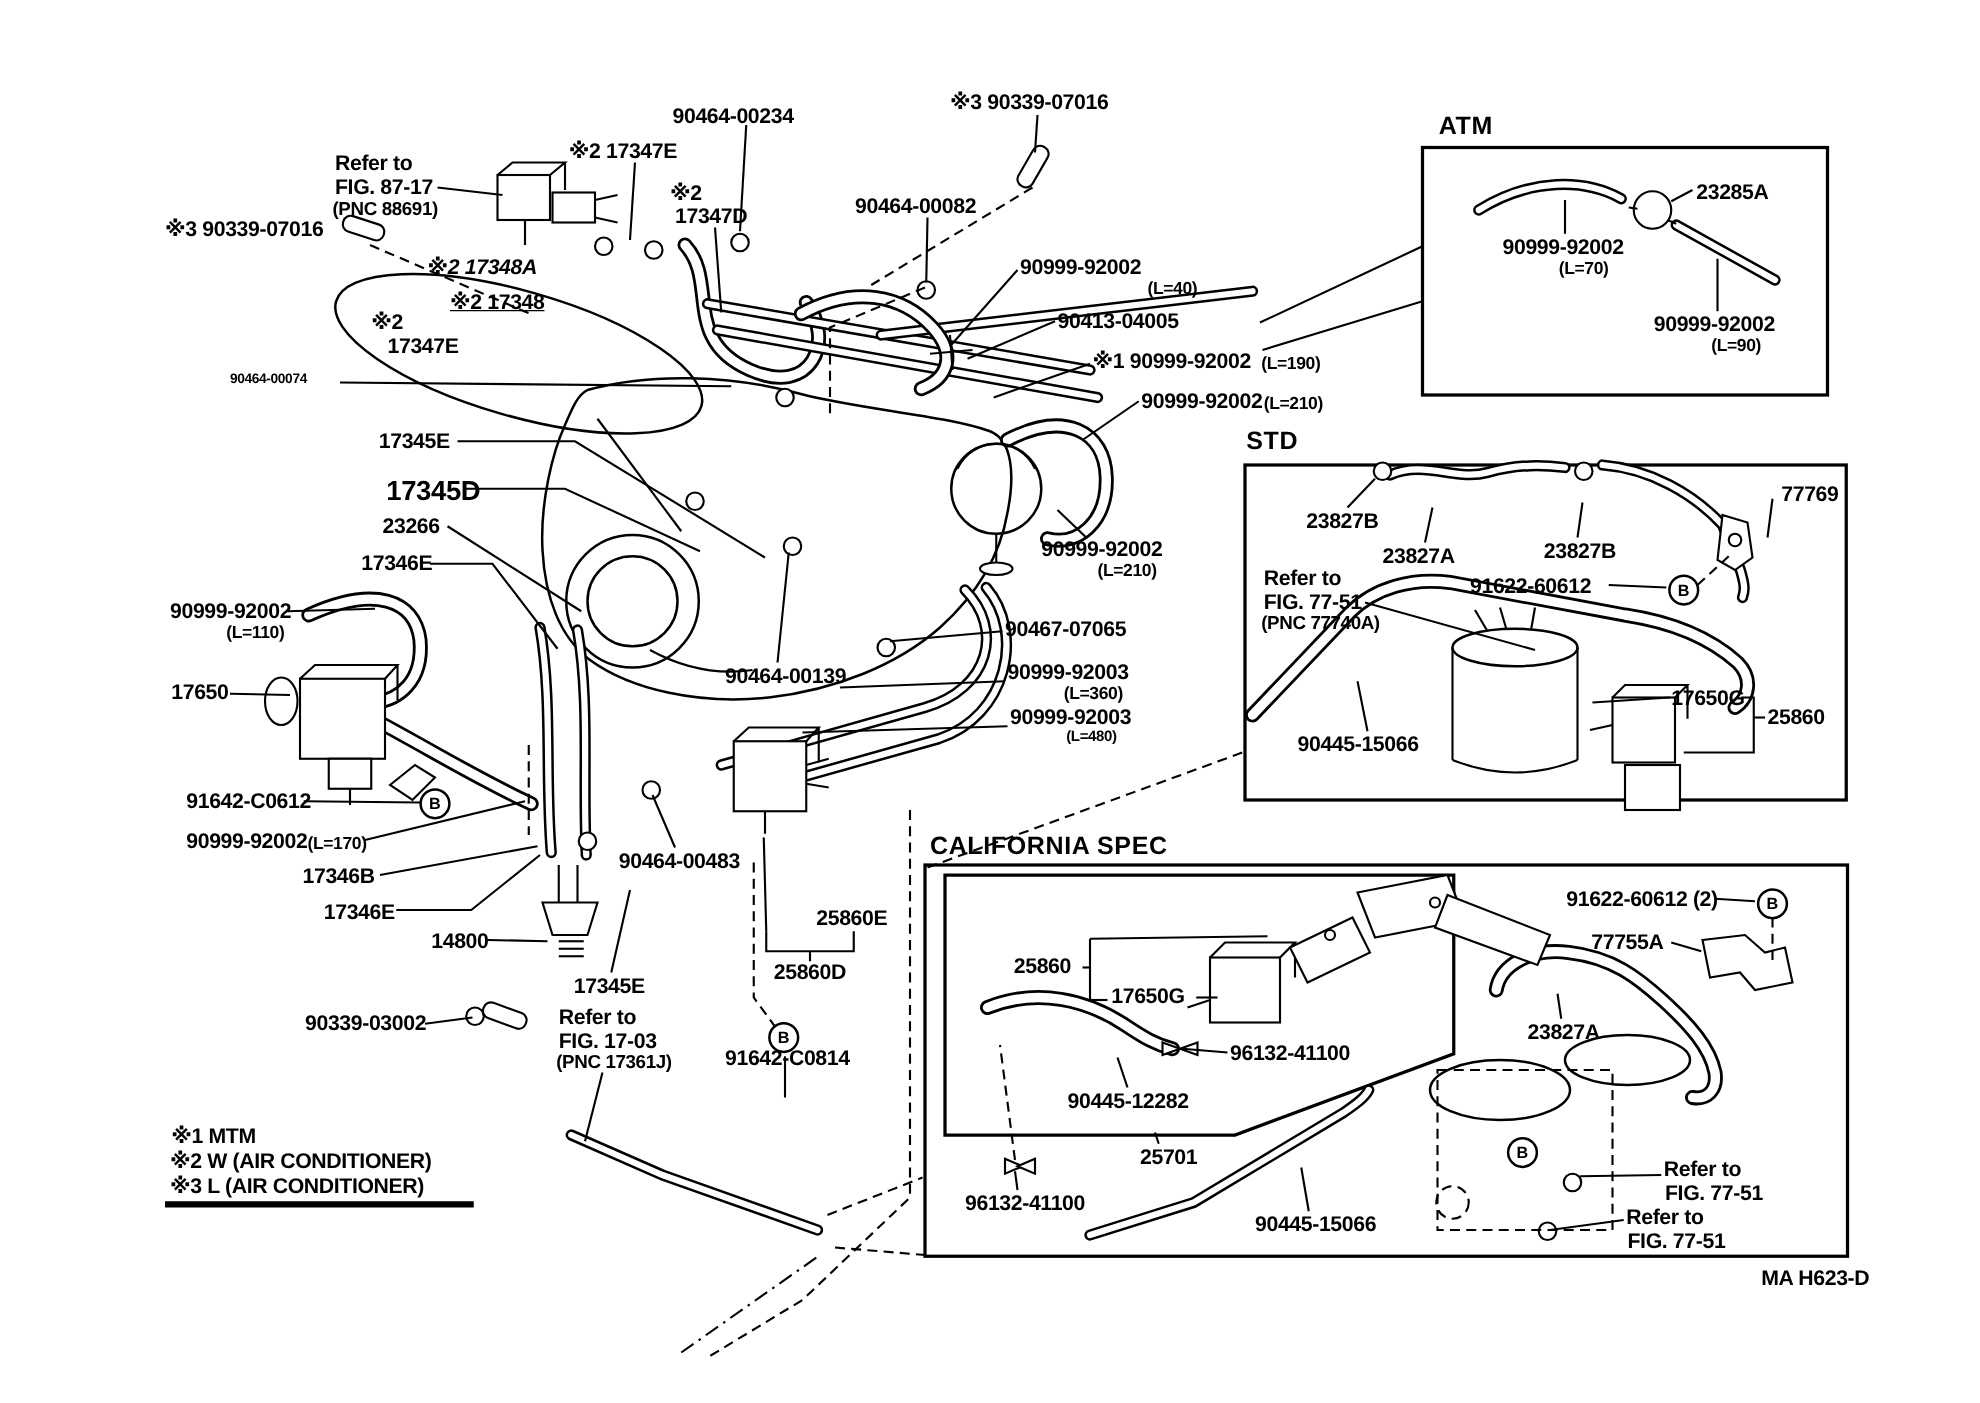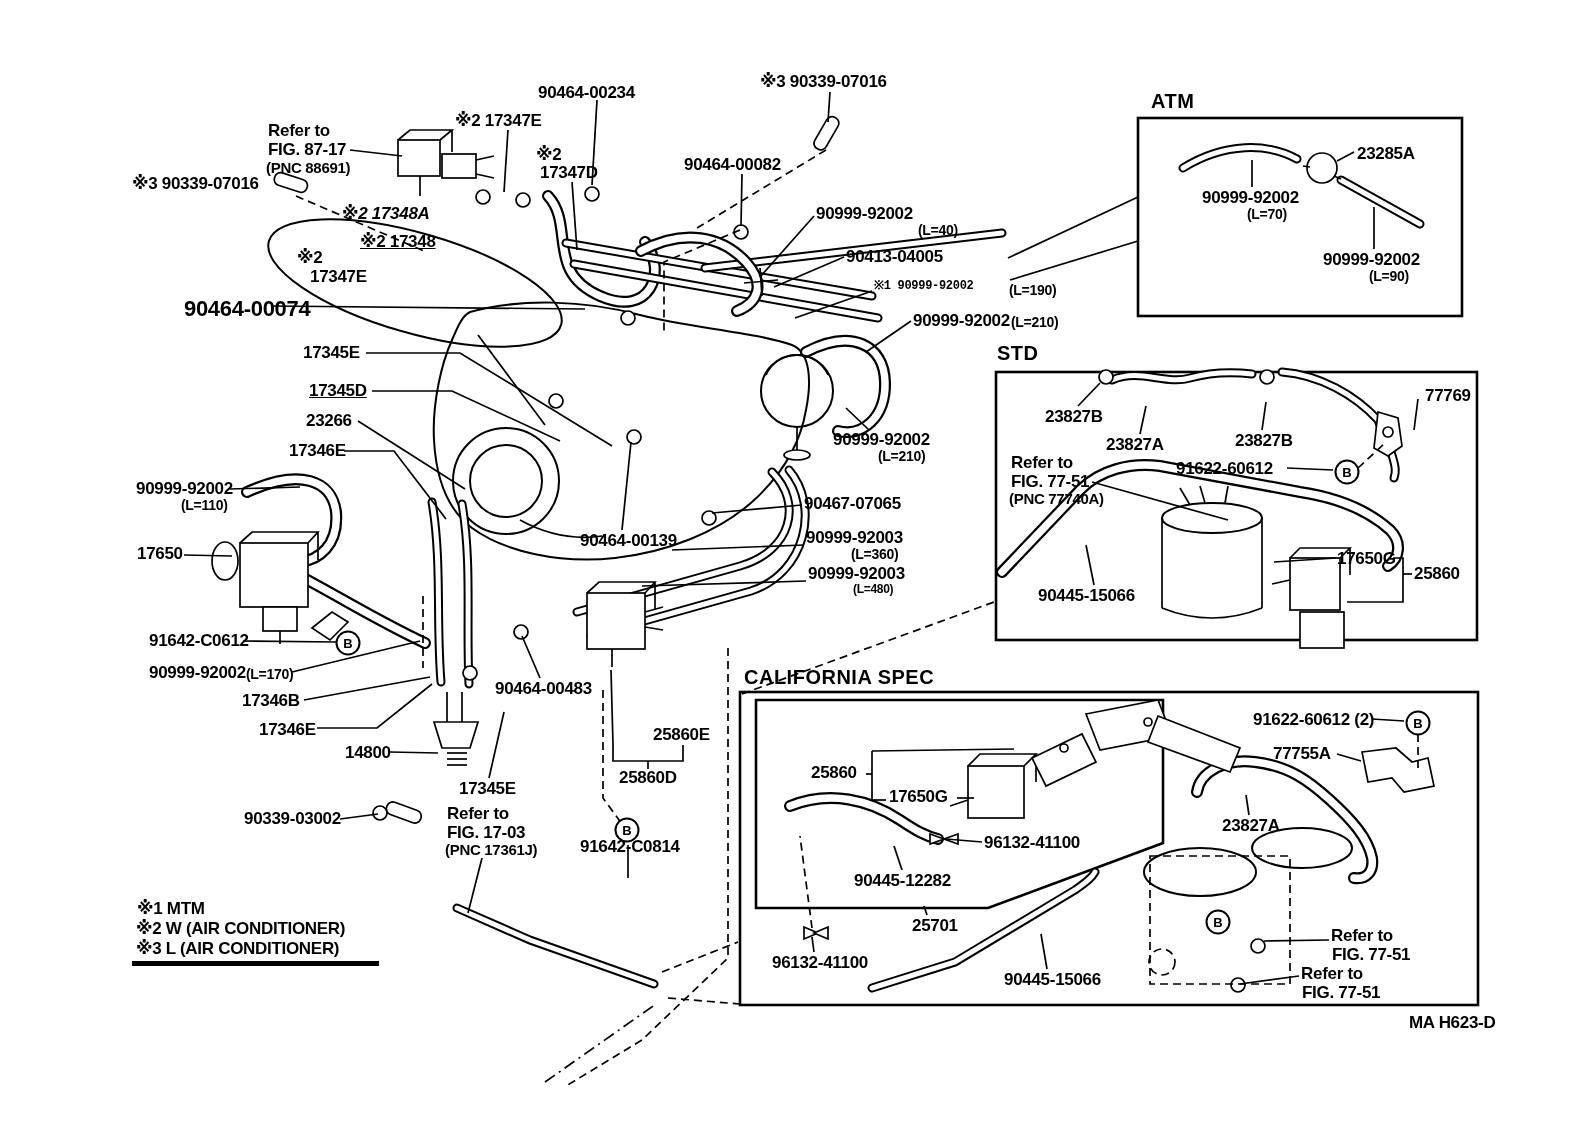--- a/index.html
+++ b/index.html
@@ -315,27 +315,27 @@
       <div class="lbl" style="left: 540px; top: 164px; font-size: 17px;">17347D</div>
       <div class="lbl" style="left: 684px; top: 156px; font-size: 17px;">90464-00082</div>
       <div class="lbl" style="left: 132px; top: 175px; font-size: 17px;">※3 90339-07016</div>
       <div class="lbl" style="left: 342px; top: 205px; font-size: 17px; font-style: italic;">※2 17348A</div>
       <div class="lbl" style="left: 816px; top: 205px; font-size: 17px;">90999-92002</div>
       <div class="lbl" style="left: 870px; top: 223px; font-size: 14px; margin-left: 48px;">(L=40)</div>
       <div class="lbl" style="left: 360px; top: 233px; font-size: 17px; text-decoration: underline;">※2 17348</div>
       <div class="lbl" style="left: 846px; top: 248px; font-size: 17px;">90413-04005</div>
       <div class="lbl" style="left: 297px; top: 249px; font-size: 17px;">※2</div>
       <div class="lbl" style="left: 310px; top: 268px; font-size: 17px;">17347E</div>
-      <div class="lbl" style="left: 874px; top: 280px; font-size: 12px; font-family: Liberation Mono, monospace;">※1 90999-92002</div>
+      <div class="lbl" style="left: 874px; top: 280px; font-size: 17px;">※1 90999-92002</div>
       <div class="lbl" style="left: 1009px; top: 283px; font-size: 14px;">(L=190)</div>
       <div class="lbl" style="left: 913px; top: 312px; font-size: 17px;">90999-92002</div>
       <div class="lbl" style="left: 1011px; top: 315px; font-size: 14px;">(L=210)</div>
-      <div class="lbl" style="left: 184px; top: 298px; font-size: 22px;">90464-00074</div>
+      <div class="lbl" style="left: 184px; top: 298px; font-size: 11px;">90464-00074</div>
       <div class="lbl" style="left: 303px; top: 344px; font-size: 17px;">17345E</div>
-      <div class="lbl" style="left: 309px; top: 382px; font-size: 17px; text-decoration: underline;">17345D</div>
+      <div class="lbl" style="left: 309px; top: 382px; font-size: 22px;">17345D</div>
       <div class="lbl" style="left: 306px; top: 412px; font-size: 17px;">23266</div>
       <div class="lbl" style="left: 289px; top: 442px; font-size: 17px;">17346E</div>
       <div class="lbl" style="left: 136px; top: 480px; font-size: 17px;">90999-92002</div>
       <div class="lbl" style="left: 181px; top: 498px; font-size: 14px;">(L=110)</div>
       <div class="lbl" style="left: 137px; top: 545px; font-size: 17px;">17650</div>
       <div class="lbl" style="left: 833px; top: 431px; font-size: 17px;">90999-92002</div>
       <div class="lbl" style="left: 878px; top: 449px; font-size: 14px;">(L=210)</div>
       <div class="lbl" style="left: 804px; top: 495px; font-size: 17px;">90467-07065</div>
       <div class="lbl" style="left: 580px; top: 532px; font-size: 17px;">90464-00139</div>
       <div class="lbl" style="left: 806px; top: 529px; font-size: 17px;">90999-92003</div>

